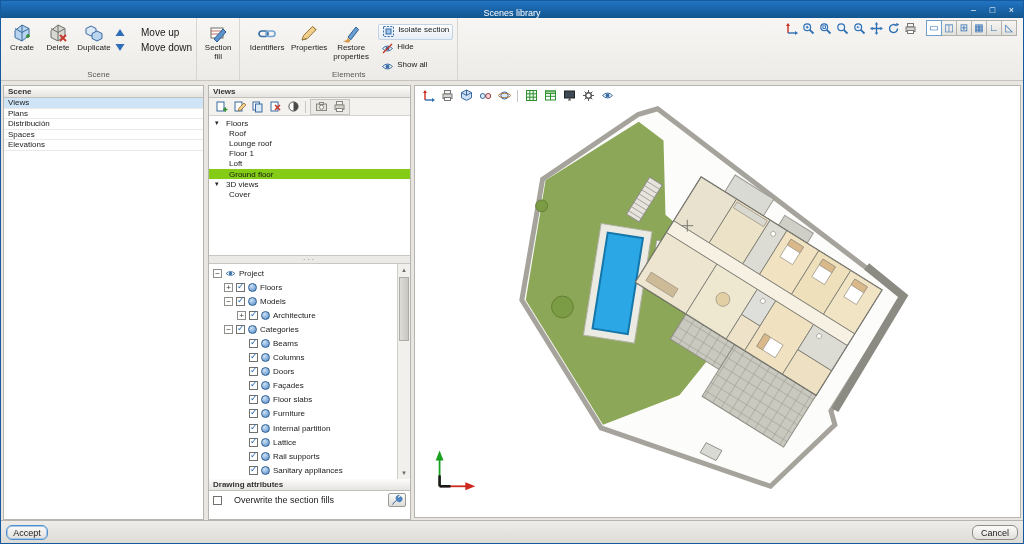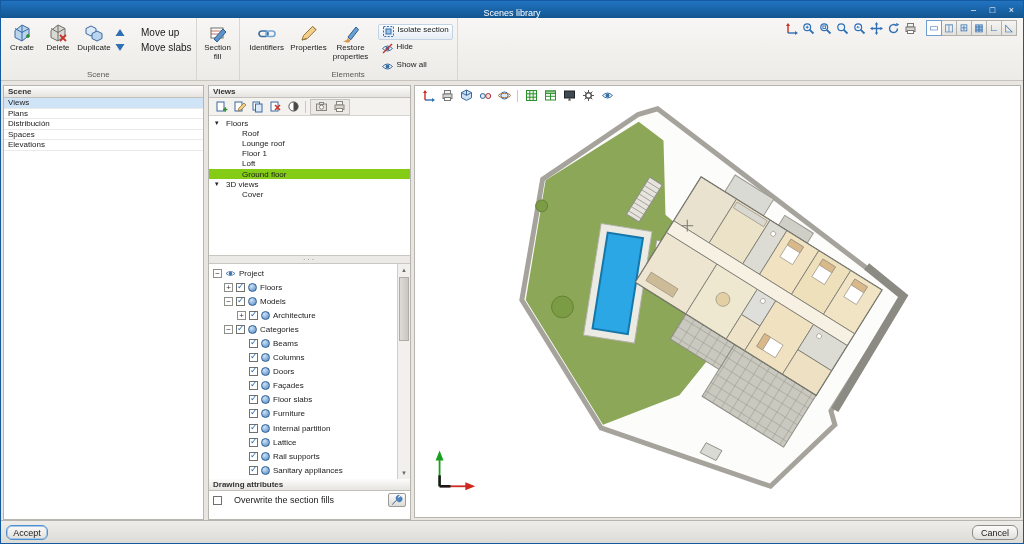--- a/index.html
+++ b/index.html
@@ -33,21 +33,21 @@
   .panel-header{height:12px;background:linear-gradient(#fcfcfb,#e6e4e0);border-bottom:1px solid #c2c0bb;font-size:8px;font-weight:bold;color:#333;padding-left:4px;line-height:11px}
   #scene-panel{position:absolute;left:2px;top:4px;width:201px;height:435px;background:#fff;border:1px solid #b7b5b0}
   .list-row{height:10.5px;display:flex;align-items:center;padding-left:4px;font-size:8px;border-bottom:1px solid #eceae6}
   .list-row.selected{background:#cfe5f7}
   #middle-panel{position:absolute;left:207px;top:4px;width:203px;height:435px;background:#fff;border:1px solid #b7b5b0;display:flex;flex-direction:column}
   .views-toolbar{height:18px;background:#f3f2ef;border-bottom:1px solid #d5d3ce;display:flex;align-items:center;gap:2px;padding-left:4px}
   .vsep{width:1px;height:12px;background:#c9c7c2;margin:0 2px}
   .boxpair{display:flex;gap:2px;border:1px solid #c6c4bf;background:#eceae6;padding:0 2px;height:16px;align-items:center}
   .tree1{height:139px;overflow:hidden;padding-top:2px}
   .tree-row{height:10.2px;display:flex;align-items:center;gap:3px;font-size:8px;padding-left:6px}
-  .tree-row.child{padding-left:33px}
+  .tree-row.child{padding-left:20px}
   .tree-row.selected{background:#84cc16}
   .chev{font-size:7px;color:#222;width:8px}
   .splitter{height:9px;background:#eceae6;border-top:1px solid #c9c7c2;border-bottom:1px solid #c9c7c2;display:flex;align-items:center;justify-content:center;color:#8a8a86;font-size:7px;letter-spacing:2px}
   .tree2{height:215px;position:relative;overflow:hidden;padding-top:2px}
   .o-rows{margin-right:13px}
   .o-row{height:14.1px;display:flex;align-items:center;gap:3px;font-size:8px;padding-left:4px}
   .o-row.lv1{padding-left:15px}
   .o-row.lv2{padding-left:28px}
   .exp{width:9px;height:9px;border:1px solid #8f8f8a;background:#fff;font-size:8px;line-height:7px;text-align:center;color:#333;flex:none}
   .exp.ph{visibility:hidden}
@@ -126,21 +126,21 @@
                 </svg>
               </span>
             <span>Move up</span>
           </div>
           <div class="minibtn">
             <span>
                 <svg width="10" height="9" viewBox="0 0 10 9">
                   <polygon points="5,8 9.5,1 0.5,1" fill="#2f6fb4"></polygon>
                 </svg>
               </span>
-            <span>Move slabs</span>
+            <span>Move down</span>
           </div>
         </div>
         <div class="rlabel">Scene</div>
       </div>
 
       <div class="rgroup">
         <div class="bigbtn">
           <span>
               <svg width="20" height="20" viewBox="0 0 20 20">
                 <rect x="3" y="5" width="12" height="10" fill="#fff" stroke="#6e6e68"></rect>

